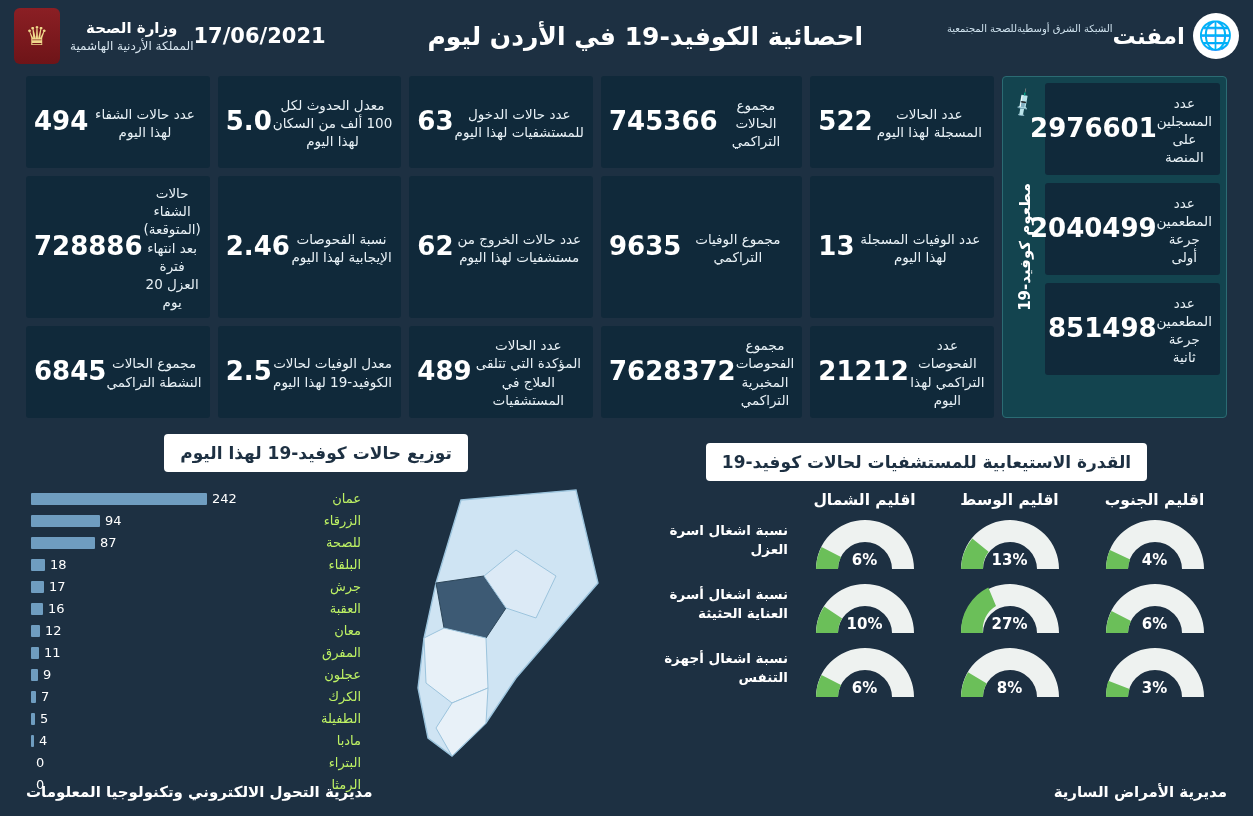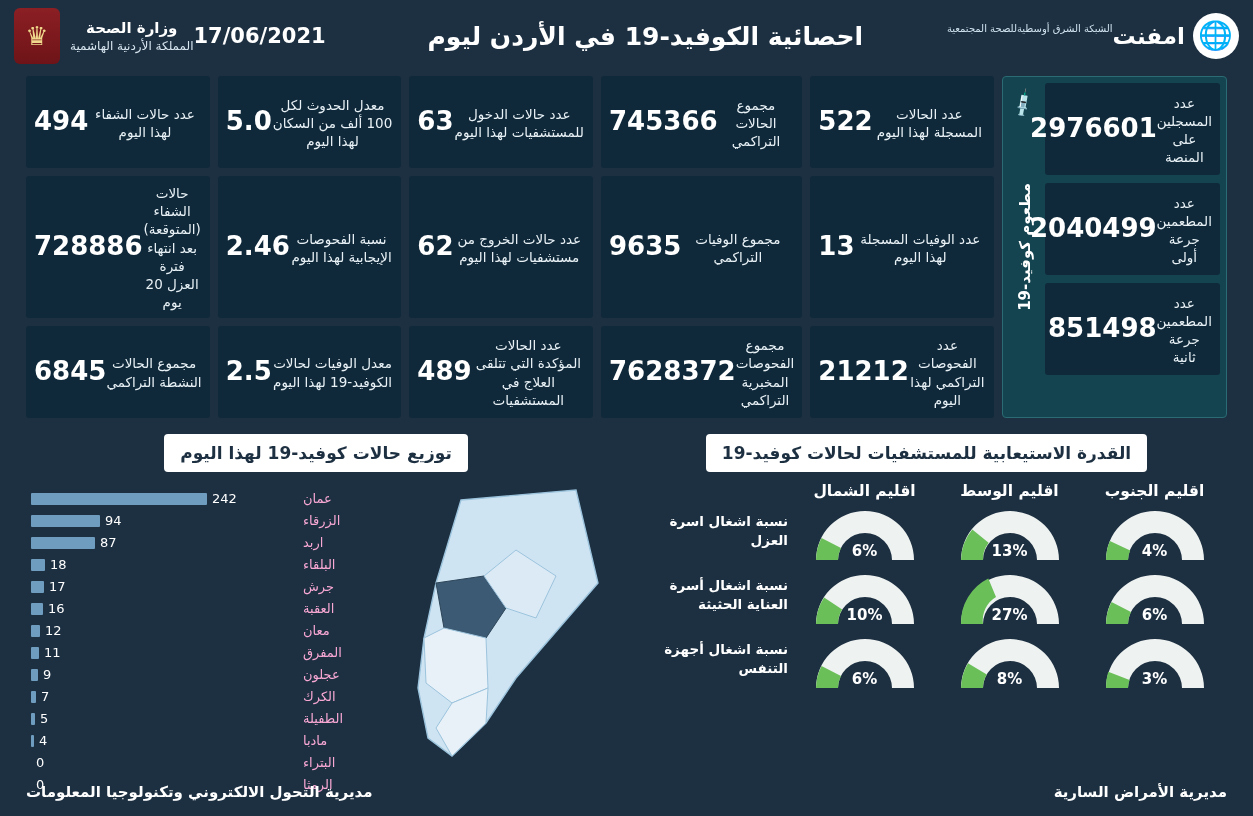--- a/index.html
+++ b/index.html
@@ -95,27 +95,27 @@
   }
   .sec-title{
     background:#ffffff;color:#1d3042;
     font-size:17px;font-weight:bold;
     border-radius:4px;
     padding:9px 16px;
     text-align:center;
     display:inline-block;
   }
   .left-col{width:580px;}
-  .right-col{flex:1;}
+  .right-col{flex:1;margin-top:9px;}
   .title-row{display:flex;justify-content:center;}
   
   .chart-map{display:flex;margin-top:12px;direction:rtl;}
   .bars{width:330px;padding-top:4px;}
   .bar-row{display:flex;align-items:center;height:22px;font-size:13px;}
-  .bar-name{width:58px;text-align:left;padding-left:6px;color:#f9a8d4;}
+  .bar-name{width:58px;text-align:right;padding-left:6px;color:#bef264;}
   .bar-track{flex:1;display:flex;align-items:center;direction:ltr;}
   .bar{height:12px;background:#6f9dc0;border-radius:1px;}
   .bar-val{font-size:13px;margin-left:5px;color:#ffffff;}
   .map{width:245px;display:flex;align-items:flex-start;justify-content:center;padding-top:4px;}
   
   .cap-grid{margin-top:10px;}
   .cap-head{display:flex;justify-content:flex-start;}
   .cap-head .h{width:145px;text-align:center;font-size:15.5px;font-weight:bold;color:#ffffff;}
   .cap-head .hspace{width:135px;}
   .cap-row{display:flex;align-items:center;margin-bottom:2px;}
@@ -386,21 +386,21 @@
             </div>
         </div>
         <div class="bar-row">
           <div class="bar-name">الزرقاء</div>
           <div class="bar-track">
               <div class="bar" style="width:69px"></div>
               <div class="bar-val">94</div>
             </div>
         </div>
         <div class="bar-row">
-          <div class="bar-name">اربد</div>
+          <div class="bar-name">للصحة</div>
           <div class="bar-track">
               <div class="bar" style="width:64px"></div>
               <div class="bar-val">87</div>
             </div>
         </div>
         <div class="bar-row">
           <div class="bar-name">البلقاء</div>
           <div class="bar-track">
               <div class="bar" style="width:14px"></div>
               <div class="bar-val">18</div>

